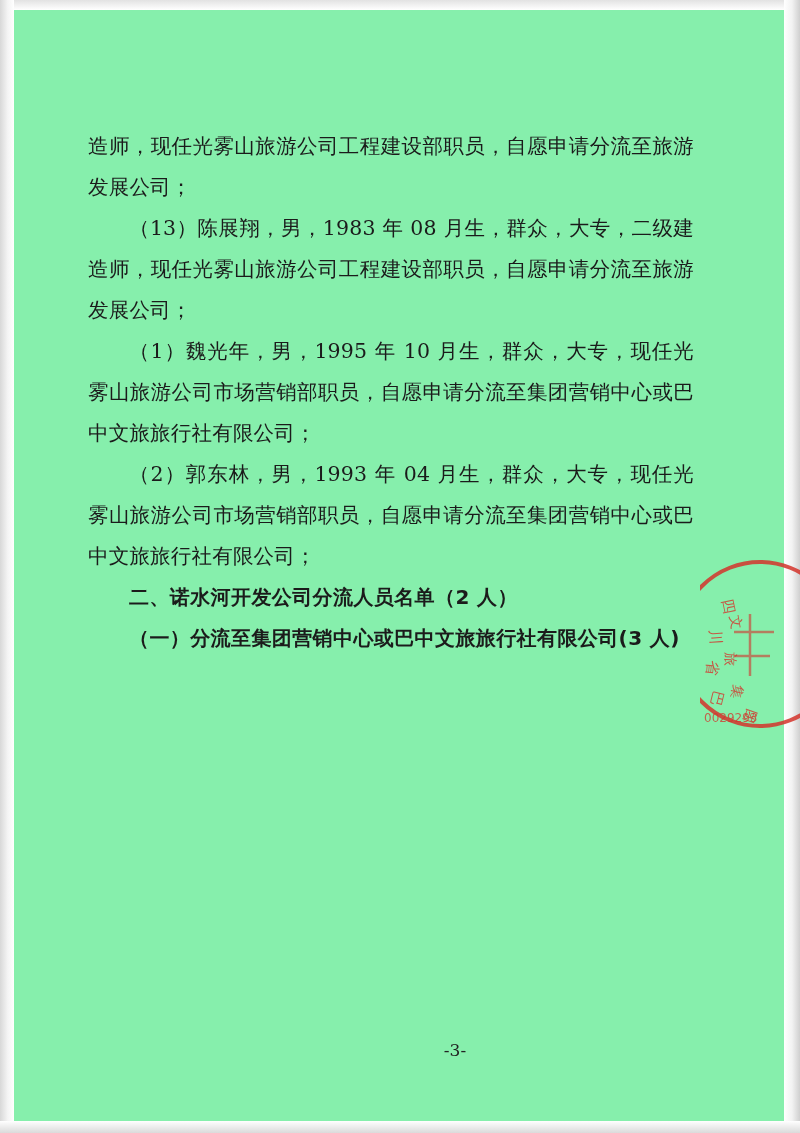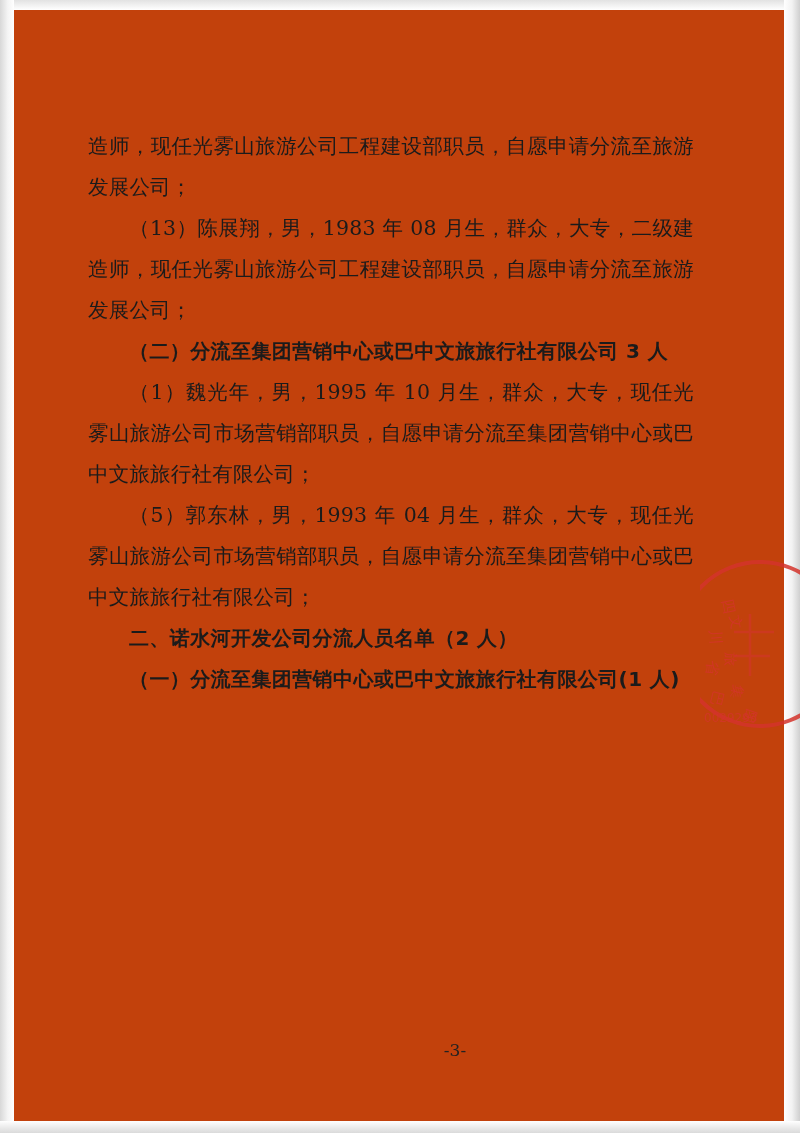--- a/index.html
+++ b/index.html
@@ -7,21 +7,21 @@
     padding: 0;
     background: #8f8f8f;
   }
   body {
     font-family: "DejaVu Serif", "Liberation Serif", serif;
   }
   .page {
     position: relative;
     width: 800px;
     height: 1133px;
-    background: #c2410c;
+    background: #86efac;
     overflow: hidden;
     box-sizing: border-box;
   }
   
   .scan-edge-left {
     position: absolute;
     left: 0; top: 0;
     width: 14px; height: 100%;
     background: linear-gradient(to right, #d8d8d8, #f4f4f4 55%, #ffffff);
     pointer-events: none;
@@ -108,25 +108,24 @@
 <div class="page">
 
   <div class="scan-edge-top"></div>
   <div class="scan-edge-left"></div>
   <div class="scan-edge-right"></div>
   <div class="scan-edge-bottom"></div>
 
   <div class="content">
     <p class="para">造师，现任光雾山旅游公司工程建设部职员，自愿申请分流至旅游发展公司；</p>
     <p class="para indent">（13）陈展翔，男，1983 年 08 月生，群众，大专，二级建造师，现任光雾山旅游公司工程建设部职员，自愿申请分流至旅游发展公司；</p>
-    <p class="para heading">（二）分流至集团营销中心或巴中文旅旅行社有限公司 3 人</p>
     <p class="para indent">（1）魏光年，男，1995 年 10 月生，群众，大专，现任光雾山旅游公司市场营销部职员，自愿申请分流至集团营销中心或巴中文旅旅行社有限公司；</p>
-    <p class="para indent">（5）郭东林，男，1993 年 04 月生，群众，大专，现任光雾山旅游公司市场营销部职员，自愿申请分流至集团营销中心或巴中文旅旅行社有限公司；</p>
+    <p class="para indent">（2）郭东林，男，1993 年 04 月生，群众，大专，现任光雾山旅游公司市场营销部职员，自愿申请分流至集团营销中心或巴中文旅旅行社有限公司；</p>
     <p class="para heading">二、诺水河开发公司分流人员名单（2 人）</p>
-    <p class="para heading">（一）分流至集团营销中心或巴中文旅旅行社有限公司(1 人)</p>
+    <p class="para heading">（一）分流至集团营销中心或巴中文旅旅行社有限公司(3 人)</p>
   </div>
 
   <div class="seal">
     <svg width="118" height="184" viewBox="0 0 118 184" xmlns="http://www.w3.org/2000/svg">
       <g opacity="0.85" fill="none" stroke="#d4342c" stroke-width="4">
         <circle cx="60" cy="92" r="82"></circle>
       </g>
       <g opacity="0.8" fill="#d4342c" font-family="DejaVu Serif, serif">
         <text x="22" y="48" font-size="15" transform="rotate(78 22 48)">四</text>
         <text x="10" y="78" font-size="15" transform="rotate(86 10 78)">川</text>

